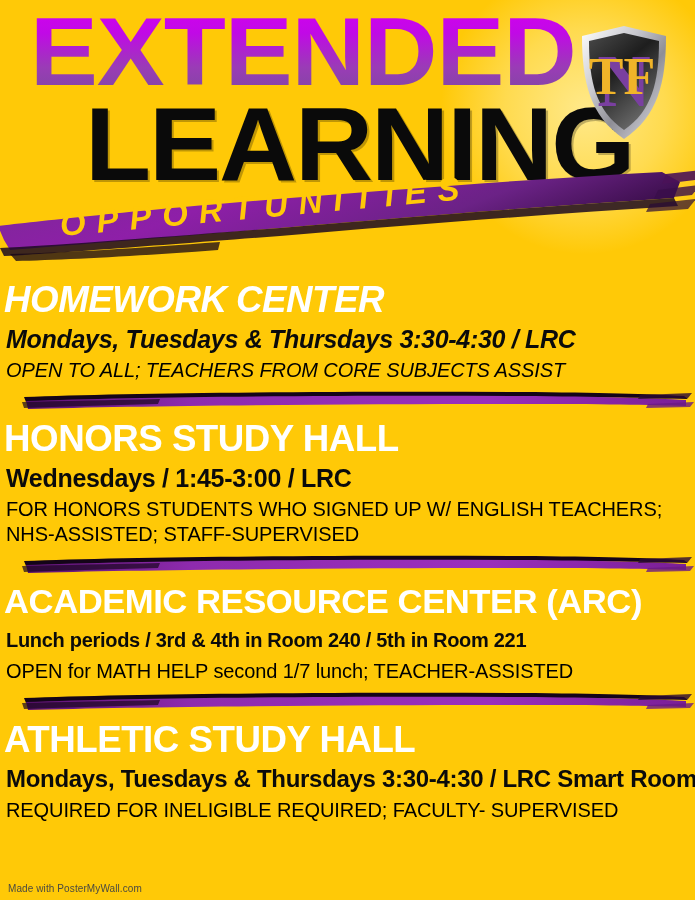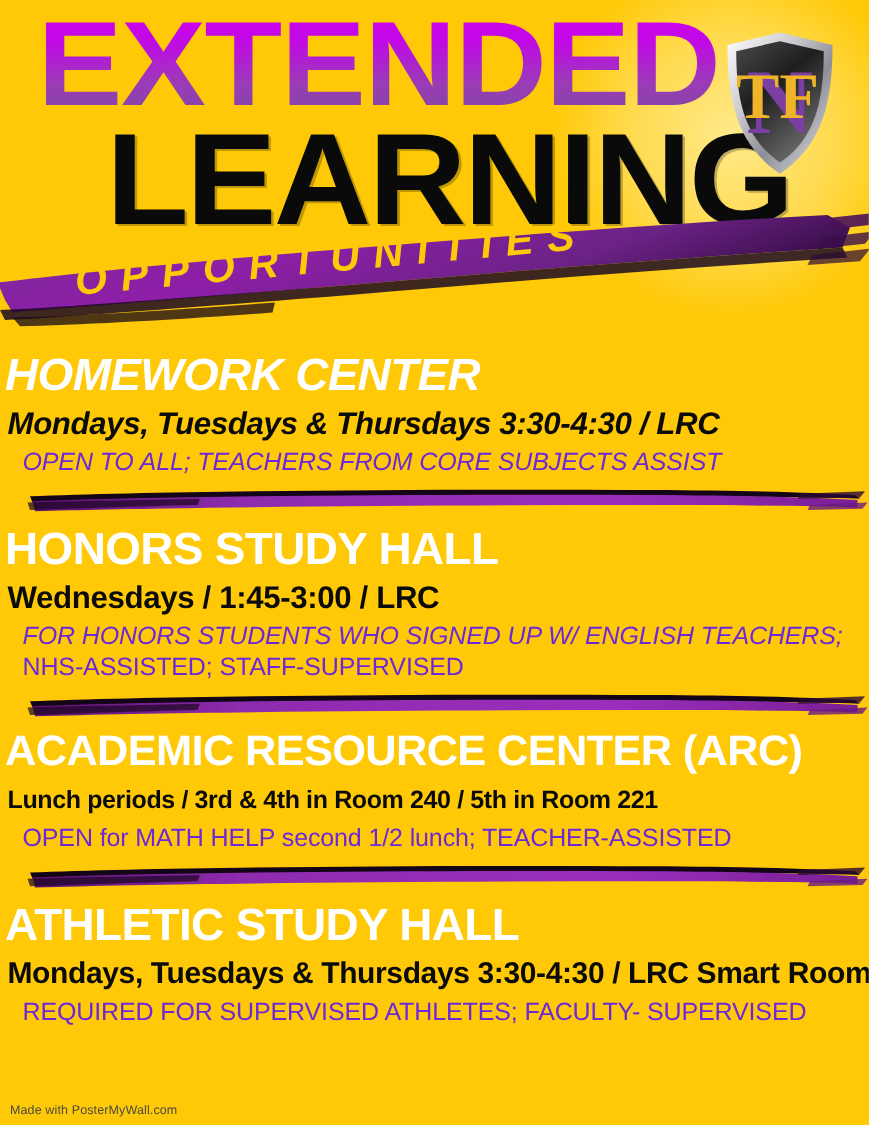--- a/index.html
+++ b/index.html
@@ -54,22 +54,22 @@
   .sec-title{
     font-size:36px;line-height:40px;font-weight:bold;color:#FFFFFF;
     letter-spacing:-0.5px;margin:0;padding:0 4px;white-space:nowrap;
     transform:scaleX(1.02);transform-origin:left center;
   }
   .sec-sub{
     font-size:25px;line-height:30px;font-weight:bold;color:#0B0B0B;
     letter-spacing:-0.3px;margin:0;padding:0 6px;white-space:nowrap;
   }
   .sec-desc{
-    font-size:20px;line-height:25px;font-weight:normal;color:#6d28d9;
-    letter-spacing:-0.1px;margin:0;padding:0 18px;
+    font-size:20px;line-height:25px;font-weight:normal;color:#000000;
+    letter-spacing:-0.1px;margin:0;padding:0 6px;
   }
   .align-right{}
   .align-left{text-align:left;}
 
   
   .divider{position:relative;width:695px;height:24px;margin:0;}
 
   
   .footer{
     position:absolute;left:8px;bottom:6px;
@@ -153,48 +153,48 @@
       <path d="M26,12 C130,8 330,6 520,7 C600,7.5 652,9 686,11 L686,17 C652,16 600,15 520,15 C330,15 130,17 28,20 Z" fill="url(#divGrad1)"></path>
       <path d="M640,6 L692,4 L688,9 L638,10 Z" fill="#2A0A34" opacity="0.8"></path>
       <path d="M648,15 L694,13 L690,18 L646,19 Z" fill="#6B1A82" opacity="0.8"></path>
       <path d="M22,13 C60,12 110,11 160,10 L158,15 C108,16 58,18 24,19 Z" fill="#1A0620" opacity="0.7"></path>
     </svg>
   </div>
 
   <div class="section" style="margin-top:6px;">
     <div class="sec-title align-left">HONORS STUDY HALL</div>
     <div class="sec-sub align-right" style="margin-top:4px;">Wednesdays / 1:45-3:00 / LRC</div>
-    <div class="sec-desc align-right" style="margin-top:4px;font-style:italic;">FOR HONORS STUDENTS WHO SIGNED UP W/ ENGLISH TEACHERS;</div>
+    <div class="sec-desc align-right" style="margin-top:4px;">FOR HONORS STUDENTS WHO SIGNED UP W/ ENGLISH TEACHERS;</div>
     <div class="sec-desc align-right">NHS-ASSISTED; STAFF-SUPERVISED</div>
   </div>
   <div class="divider" style="margin-top:6px;">
     <svg width="695" height="24" viewBox="0 0 695 24">
       <path d="M24,8 C120,4 320,2 520,3 C600,3.5 650,5 684,7 L688,10 C650,9 600,8 520,8 C320,8 120,10 26,13 Z" fill="#140418"></path>
       <path d="M26,12 C130,8 330,6 520,7 C600,7.5 652,9 686,11 L686,17 C652,16 600,15 520,15 C330,15 130,17 28,20 Z" fill="url(#divGrad1)"></path>
       <path d="M640,6 L692,4 L688,9 L638,10 Z" fill="#2A0A34" opacity="0.8"></path>
       <path d="M648,15 L694,13 L690,18 L646,19 Z" fill="#6B1A82" opacity="0.8"></path>
       <path d="M22,13 C60,12 110,11 160,10 L158,15 C108,16 58,18 24,19 Z" fill="#1A0620" opacity="0.7"></path>
     </svg>
   </div>
 
   <div class="section" style="margin-top:4px;">
     <div class="sec-title align-left" style="font-size:34px;">ACADEMIC RESOURCE CENTER (ARC)</div>
     <div class="sec-sub align-right" style="margin-top:4px;font-size:20px;">Lunch periods / 3rd &amp; 4th in Room 240 / 5th in Room 221</div>
-    <div class="sec-desc align-right" style="margin-top:4px;">OPEN for MATH HELP second 1/2 lunch; TEACHER-ASSISTED</div>
+    <div class="sec-desc align-right" style="margin-top:4px;">OPEN for MATH HELP second 1/7 lunch; TEACHER-ASSISTED</div>
   </div>
   <div class="divider" style="margin-top:6px;">
     <svg width="695" height="24" viewBox="0 0 695 24">
       <path d="M24,8 C120,4 320,2 520,3 C600,3.5 650,5 684,7 L688,10 C650,9 600,8 520,8 C320,8 120,10 26,13 Z" fill="#140418"></path>
       <path d="M26,12 C130,8 330,6 520,7 C600,7.5 652,9 686,11 L686,17 C652,16 600,15 520,15 C330,15 130,17 28,20 Z" fill="url(#divGrad1)"></path>
       <path d="M640,6 L692,4 L688,9 L638,10 Z" fill="#2A0A34" opacity="0.8"></path>
       <path d="M648,15 L694,13 L690,18 L646,19 Z" fill="#6B1A82" opacity="0.8"></path>
       <path d="M22,13 C60,12 110,11 160,10 L158,15 C108,16 58,18 24,19 Z" fill="#1A0620" opacity="0.7"></path>
     </svg>
   </div>
 
   <div class="section" style="margin-top:6px;">
     <div class="sec-title align-left">ATHLETIC STUDY HALL</div>
     <div class="sec-sub align-right" style="margin-top:4px;font-size:24px;">Mondays, Tuesdays &amp; Thursdays 3:30-4:30 / LRC Smart Room</div>
-    <div class="sec-desc align-right" style="margin-top:4px;">REQUIRED FOR SUPERVISED ATHLETES; FACULTY- SUPERVISED</div>
+    <div class="sec-desc align-right" style="margin-top:4px;">REQUIRED FOR INELIGIBLE REQUIRED; FACULTY- SUPERVISED</div>
   </div>
 
   <div class="footer">Made with PosterMyWall.com</div>
 </div>
 
 </body></html>

